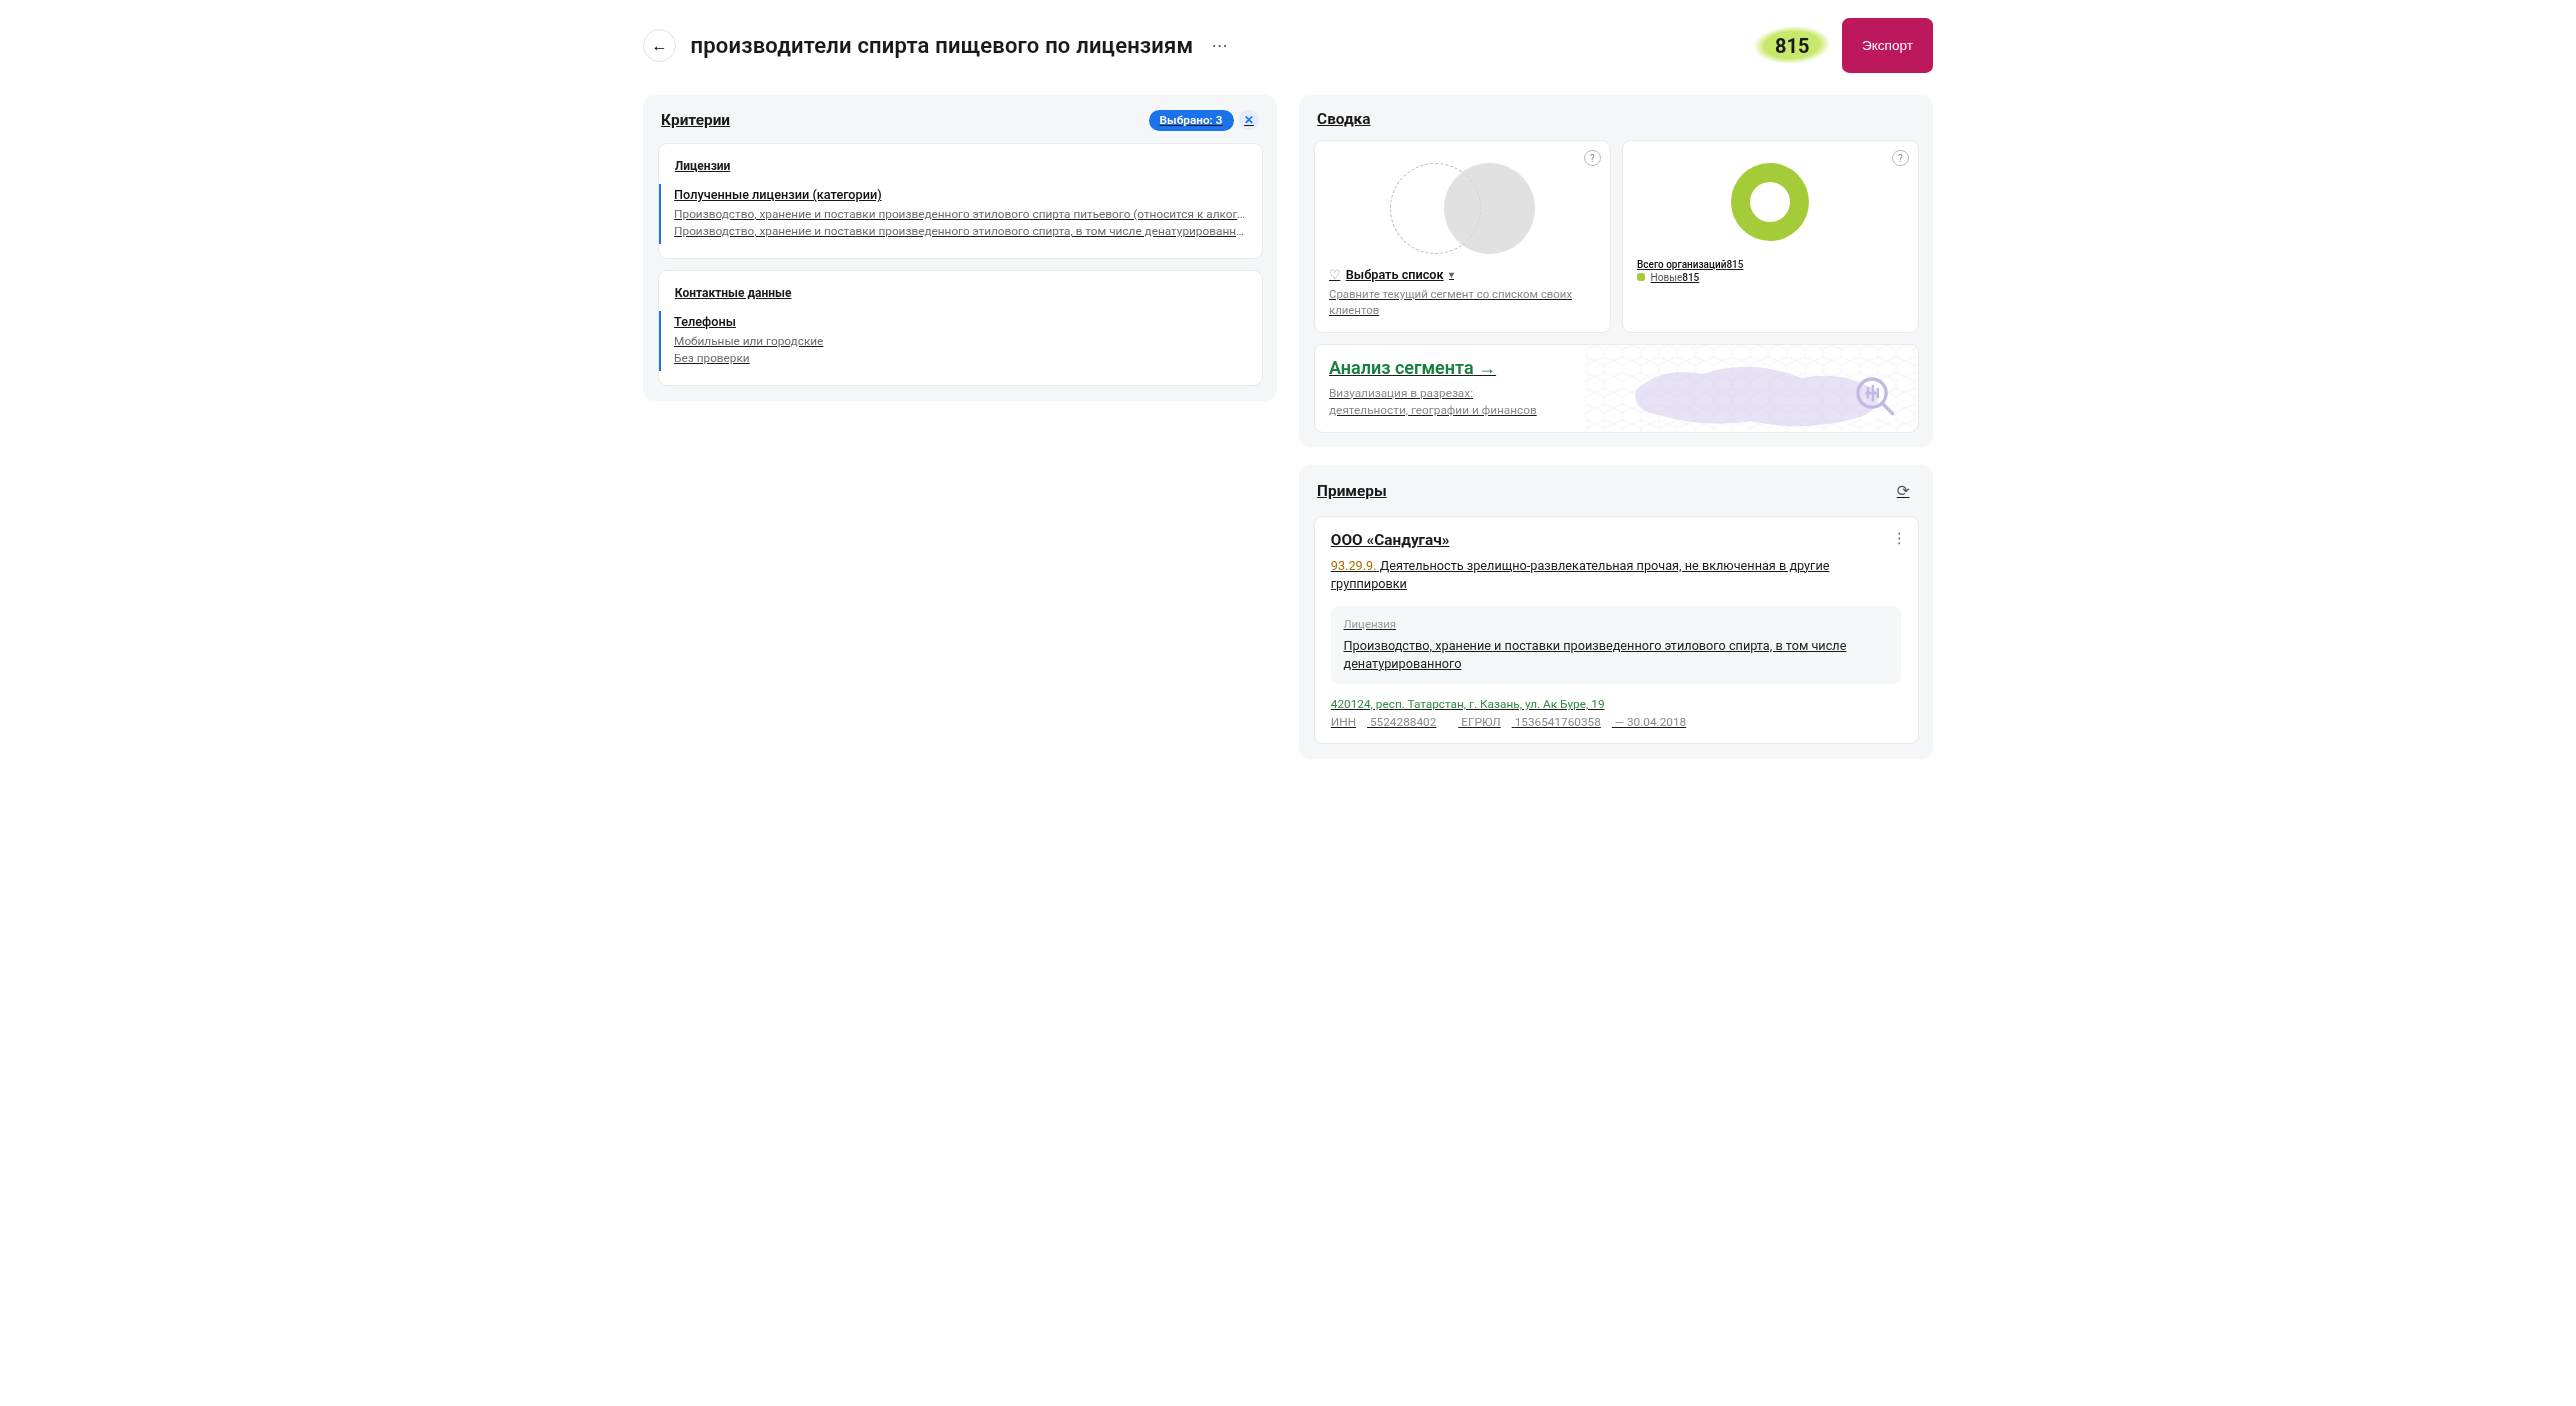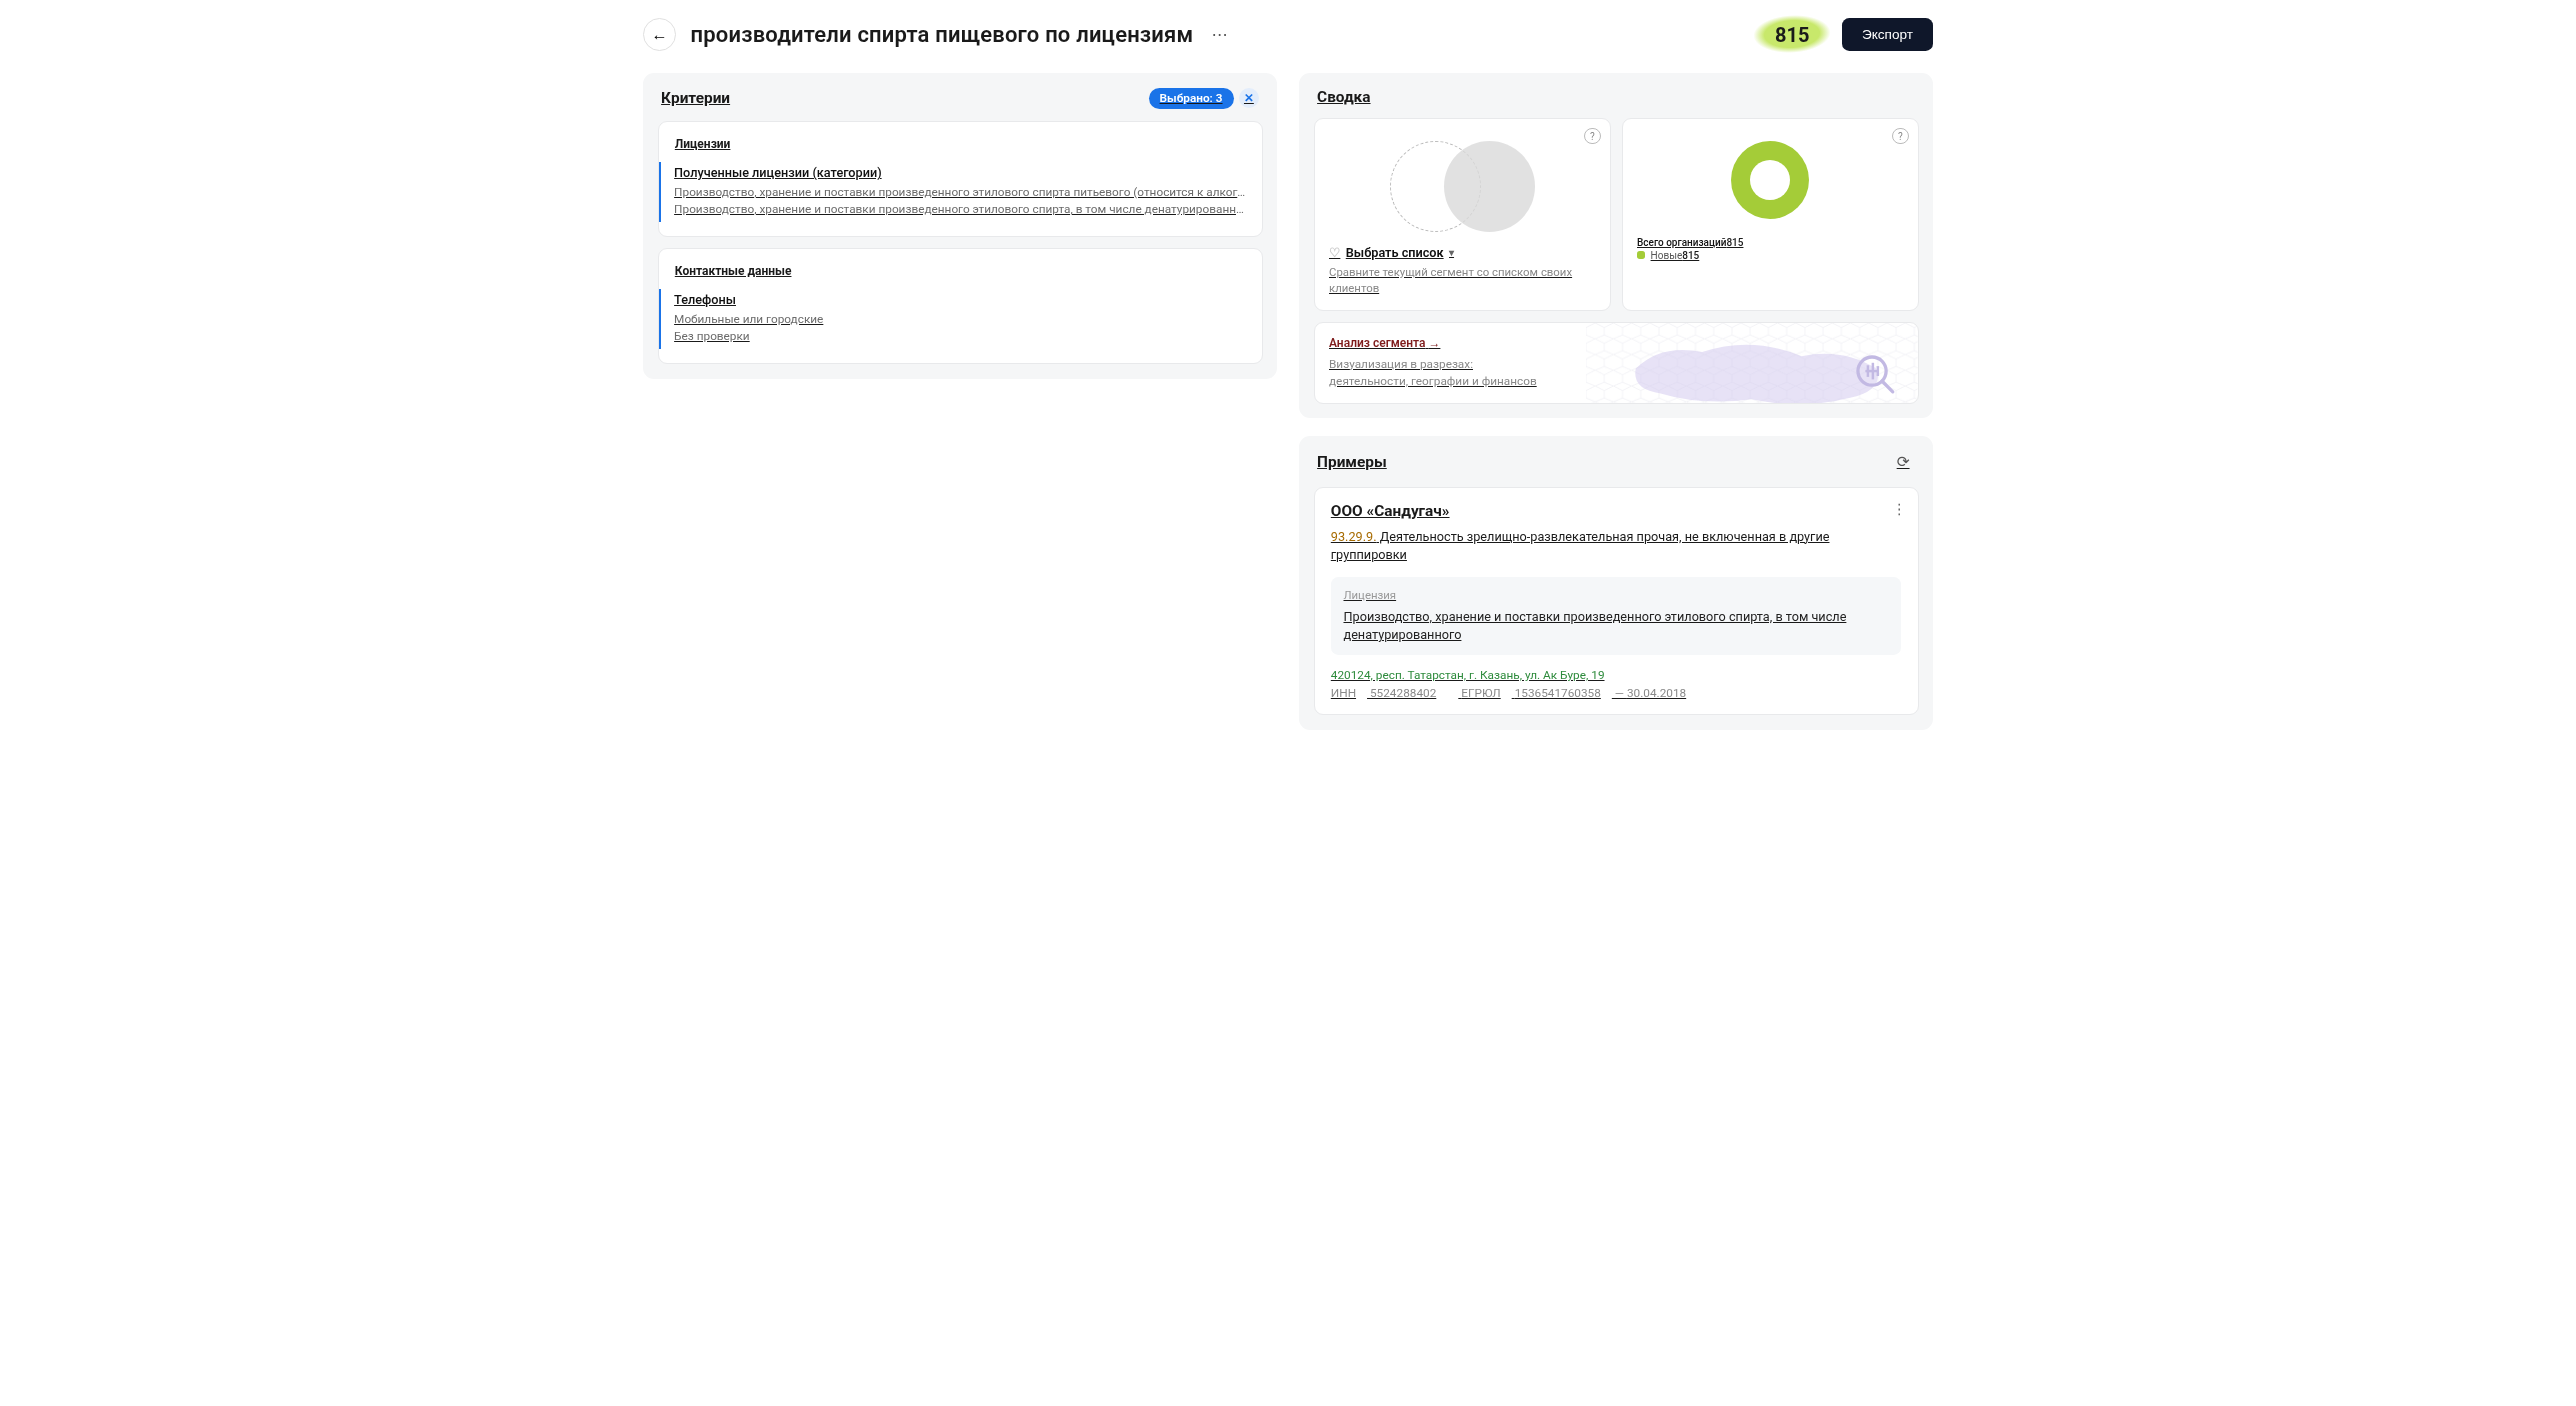--- a/index.html
+++ b/index.html
@@ -53,25 +53,25 @@
   .count-badge::before {
     content: "";
     position: absolute;
     inset: -3.6px -7.3px;
     background: radial-gradient(ellipse at center, #c8e86b 0%, #c8e86b 50%, transparent 70%);
     border-radius: 50% 40% 50% 40%;
     z-index: -1;
     transform: rotate(-3deg);
   }
   .export-btn {
-    background: #0f172a;
+    background: #be185d;
     color: #fff;
     border: none;
     border-radius: 7.3px;
-    padding: 9px 20px;
+    padding: 20px 20px;
     font-size: 13.6px;
     font-weight: 500;
     cursor: pointer;
   }
   .cols { display: flex; gap: 22px; align-items: flex-start; text-decoration: underline; }
   .col { flex: 1; min-width: 0; }
   .panel {
     background: #f5f6f7;
     border-radius: 11px;
     padding: 14.5px;
@@ -178,24 +178,24 @@
   .dot { width: 8.2px; height: 8.2px; border-radius: 2.7px; background: #a4cc38; display: inline-block; }
   .analysis-card {
     background: #fff;
     border: 0.9px solid #e8e9eb;
     border-radius: 9px;
     padding: 12.7px 14.5px;
     position: relative;
     overflow: hidden;
   }
   .analysis-card a {
-    color: #7f1d1d;
+    color: #15803d;
     font-weight: 600;
     text-decoration: none;
-    font-size: 12px;
+    font-size: 18px;
   }
   .analysis-card a .arrow { font-weight: 700; }
   .analysis-desc { font-size: 11.8px; color: #888; margin-top: 5.4px; line-height: 1.45; }
   .map-bg {
     position: absolute;
     right: 0; top: 0; bottom: 0;
     width: 55%;
     opacity: 0.6;
     pointer-events: none;
   }

